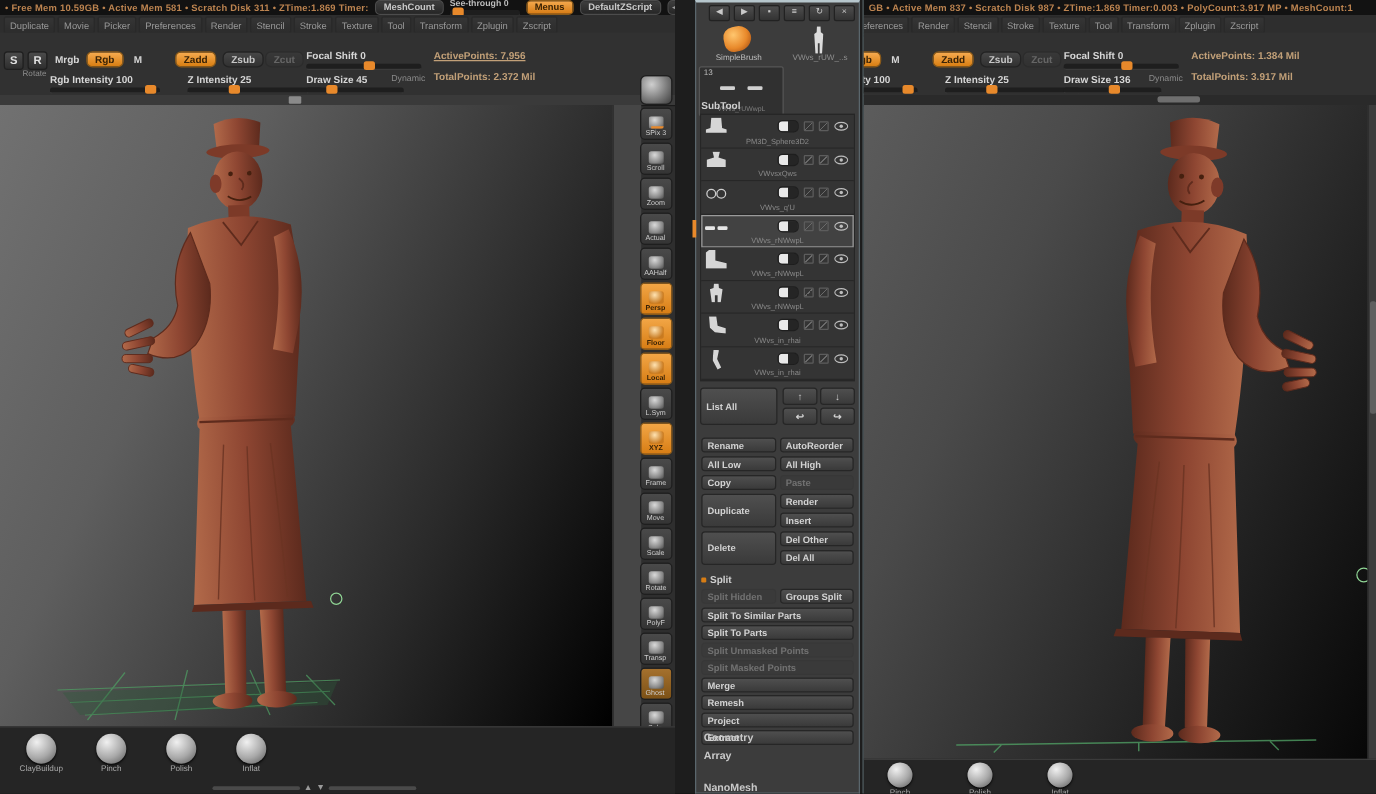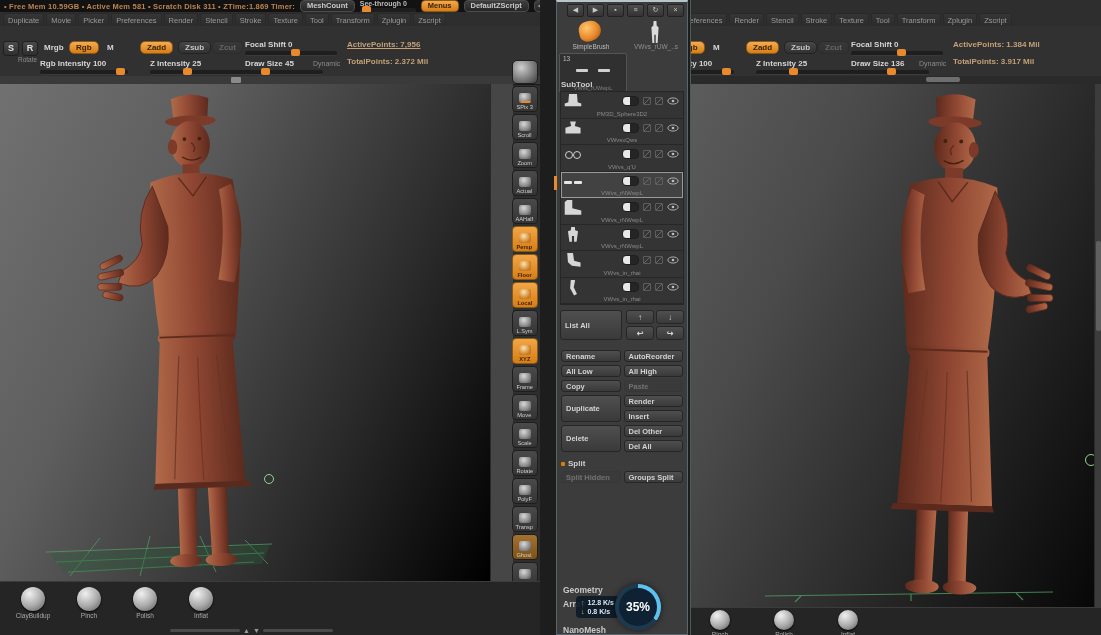--- a/index.html
+++ b/index.html
@@ -373,20 +373,23 @@
       <div class="hbar" style="left:170px;bottom:2px;">
         <span class="line"></span>
         <span>▲</span>
         <span>▼</span>
         <span class="line"></span>
       </div>
     </div>
   </section>
 
   <section class="win win-right">
+    <div class="titlebar">
+      <span class="title-stats">GB  • Active Mem 837  • Scratch Disk 987  •  ZTime:1.869 Timer:0.003  • PolyCount:3.917 MP   • MeshCount:1</span>
+    </div>
     <nav class="menubar" style="padding-left:0;">
       <div style="display:flex;gap:2px;margin-left:-14px;">
 
       <span class="menu-item">Preferences</span>
           <span class="menu-item">Render</span>
           <span class="menu-item">Stencil</span>
           <span class="menu-item">Stroke</span>
           <span class="menu-item">Texture</span>
           <span class="menu-item">Tool</span>
           <span class="menu-item">Transform</span>
@@ -664,40 +667,33 @@
 
     <div class="splitwrap">
       <div class="section-h" style="padding-left:0;">
         <span class="dot"></span>
         <span>Split</span>
       </div>
       <div class="splitgrid">
         <span class="btn is-disabled">Split Hidden</span>
         <span class="btn">Groups Split</span>
       </div>
+      <div class="stack">
+        <span class="btn">Split To Similar Parts</span>
+        <span class="btn">Split To Parts</span>
+        <span class="btn is-disabled">Split Unmasked Points</span>
+        <span class="btn is-disabled">Split Masked Points</span>
+        <span class="btn">Merge</span>
+        <span class="btn">Remesh</span>
+        <span class="btn">Project</span>
+        <span class="btn">Extract</span>
+      </div>
     </div>
 
     <div class="bottom-secs">
       <span>Geometry</span>
       <span>Array</span>
       <span style="margin-top:12px;">NanoMesh</span>
     </div>
   </aside>
 
-  <div class="speed">
-    <div class="speed-box">
-      <span class="speed-row">
-          <span class="arrow-up">↑</span>
-          <span>12.8 K/s</span>
-        </span>
-      <span class="speed-row">
-          <span class="arrow-dn">↓</span>
-          <span>0.8 K/s</span>
-        </span>
-    </div>
-    <div class="ring">
-      <div class="inner">
-          <span>35%</span>
-        </div>
-    </div>
-  </div>
 
 </div>
 
 </body></html>

